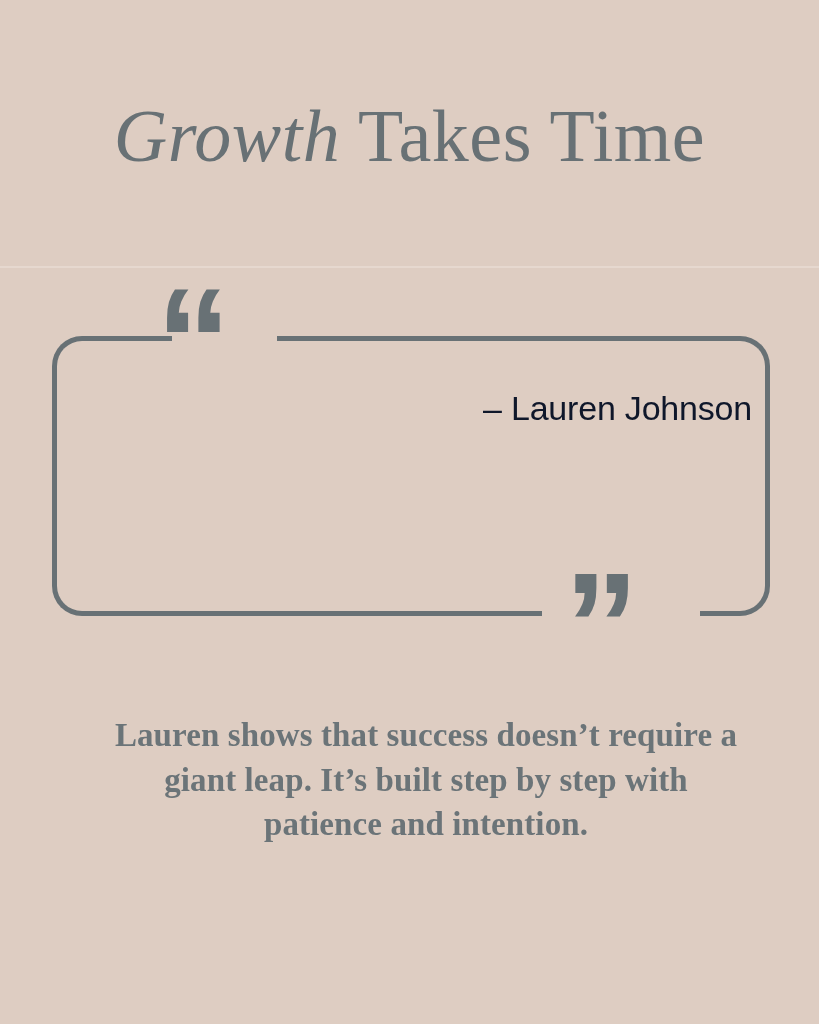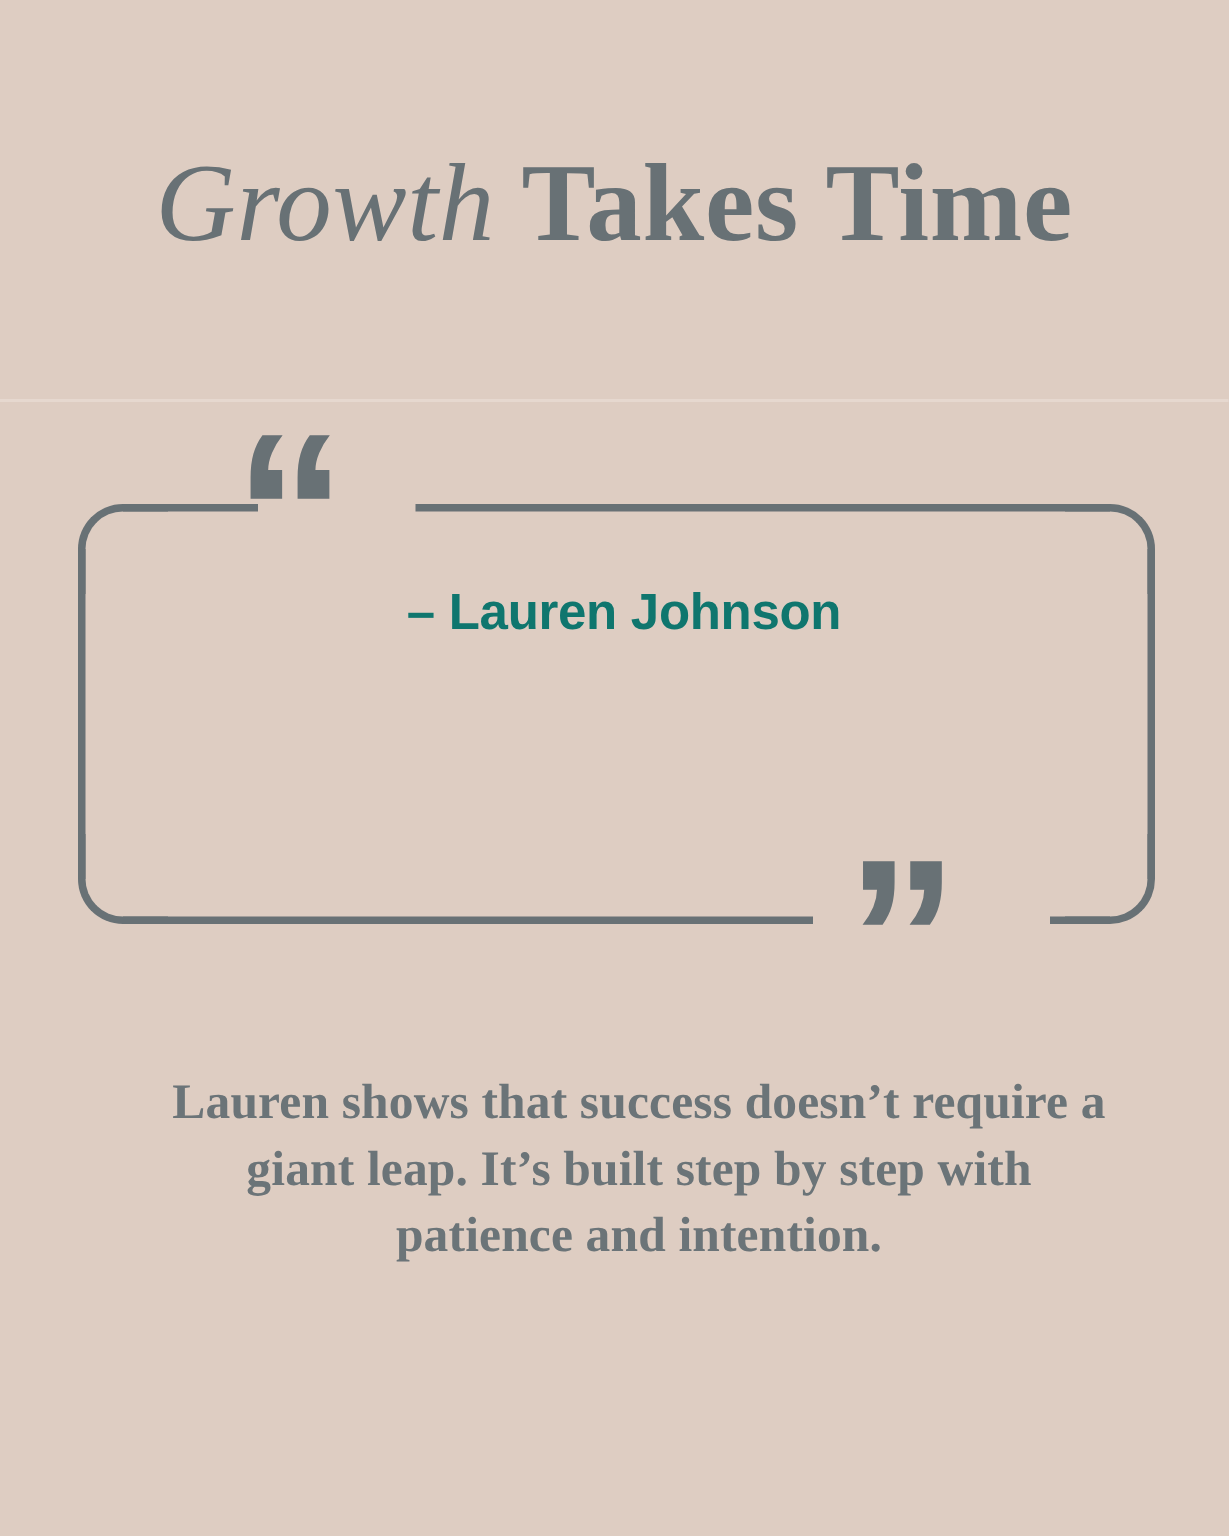--- a/index.html
+++ b/index.html
@@ -43,21 +43,21 @@
     white-space: nowrap;
     margin: 0;
     padding-top: 6px;
   }
   .poster-title .accent {
     font-style: italic;
     font-weight: 400;
   }
   .poster-title .rest {
     font-style: normal;
-    font-weight: 700;
+    font-weight: 400;
     margin-top: 24px;
   }
 
   .divider {
     position: absolute;
     left: 0;
     top: 266px;
     width: 819px;
     height: 2px;
     background: #e6d8cf;
@@ -137,23 +137,24 @@
     line-height: 1.42;
     color: #6c757a;
     font-weight: 400;
     margin: 0;
     letter-spacing: -0.2px;
   }
   .quote-attrib {
     font-family: "Liberation Sans", sans-serif;
     font-size: 34px;
     line-height: 1.2;
-    color: #0f766e;
-    font-weight: 700;
+    color: #0f172a;
+    font-weight: 400;
     margin: 26px 0 0 0;
+    text-align: right;
     padding-right: 4px;
     letter-spacing: -0.2px;
   }
 
   
   .commentary {
     position: absolute;
     left: 92px;
     top: 697px;
     width: 636px;

